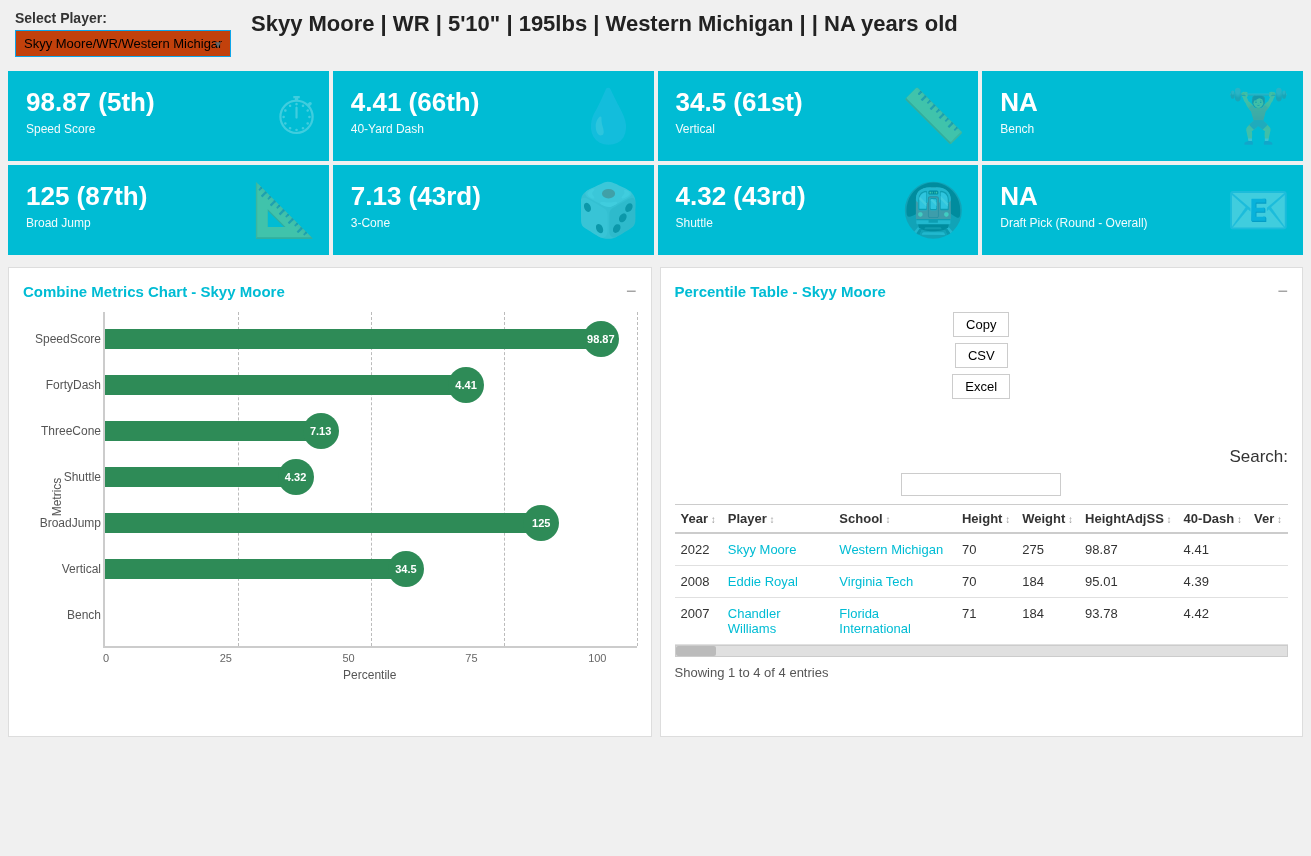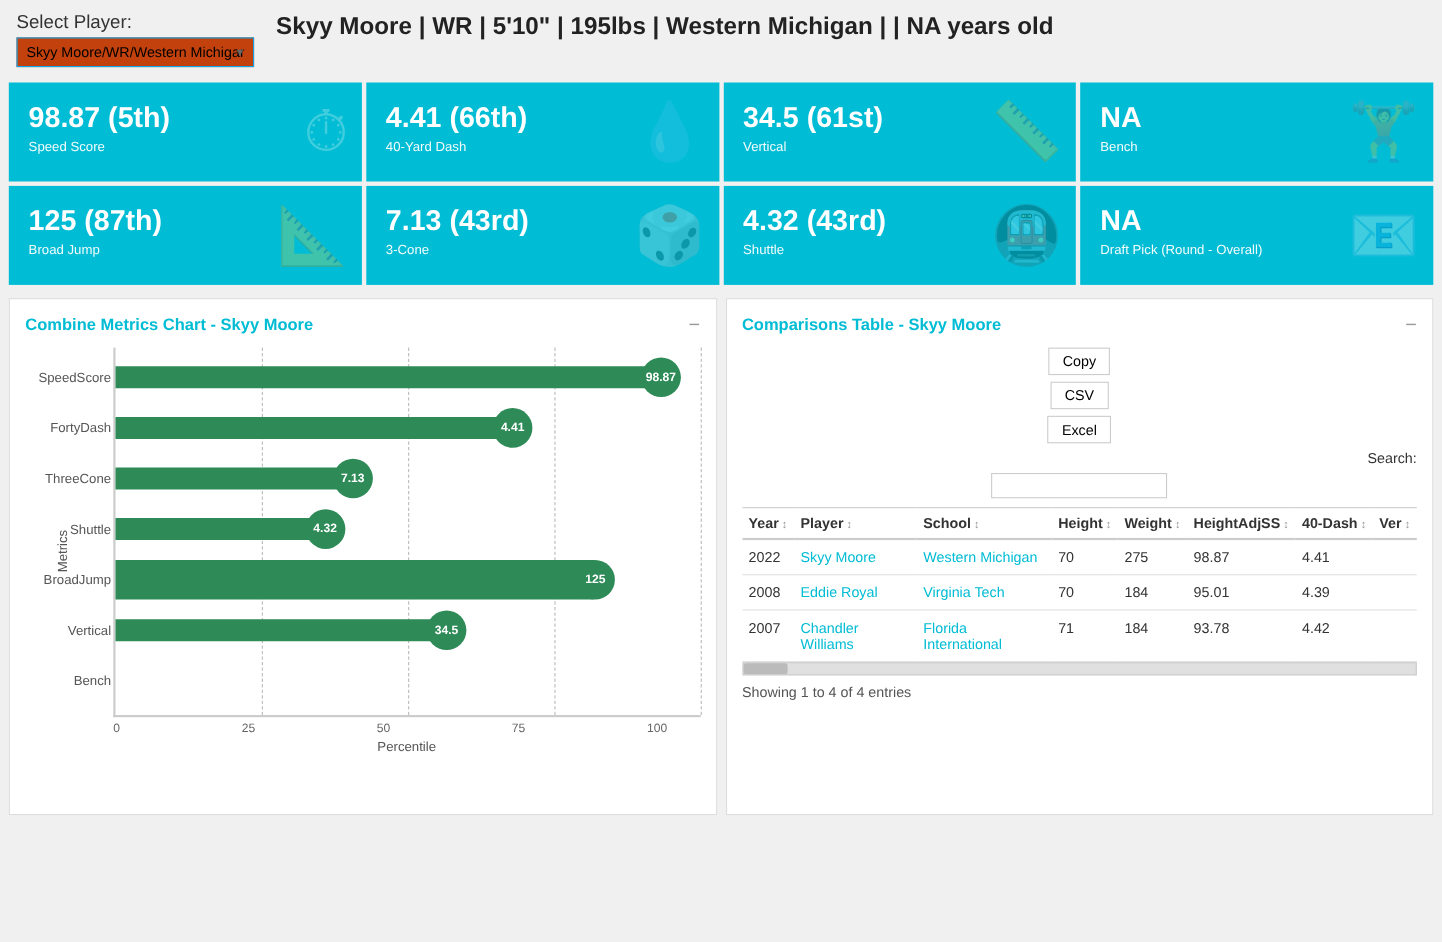--- a/index.html
+++ b/index.html
@@ -1,19 +1,19 @@
 <!DOCTYPE html>
 <html><head>
   <meta charset="utf-8">
   <style>
     * { box-sizing: border-box; margin: 0; padding: 0; }
     body { font-family: Arial, sans-serif; background: #f0f0f0; font-size: 14px; color: #333; }
 
     .top-bar { padding: 10px 15px; background: #f0f0f0; display: flex; align-items: flex-start; gap: 20px; }
-    .select-label { font-size: 17px; font-weight: normal; margin-bottom: 4px; }
+    .select-label { font-size: 14px; font-weight: bold; margin-bottom: 4px; }
     .player-select { width: 216px; padding: 5px 8px; border: 1px solid #0ea5e9; background: #c2410c; font-size: 13px; appearance: none; cursor: pointer; }
     .select-wrapper { position: relative; display: inline-block; }
     .select-wrapper::after { content: '▼'; position: absolute; right: 8px; top: 50%; transform: translateY(-50%); font-size: 10px; pointer-events: none; color: #666; }
     .player-title { font-size: 22px; font-weight: bold; color: #222; line-height: 1.3; }
 
     .stats-grid { display: grid; grid-template-columns: repeat(4, 1fr); gap: 4px; padding: 4px 8px; }
     .stat-card { background: #00bcd4; color: white; padding: 16px 18px; position: relative; overflow: hidden; min-height: 90px; }
     .stat-value { font-size: 26px; font-weight: bold; }
     .stat-label { font-size: 12px; margin-top: 4px; opacity: 0.95; }
     .stat-icon { position: absolute; right: 12px; top: 50%; transform: translateY(-50%); opacity: 0.25; font-size: 52px; }
@@ -33,21 +33,21 @@
     .bar-fill { height: 100%; background: #2e8b57; border-radius: 0 2px 2px 0; position: relative; display: flex; align-items: center; }
     .bar-bubble { position: absolute; right: -18px; width: 36px; height: 36px; background: #2e8b57; border-radius: 50%; display: flex; align-items: center; justify-content: center; color: white; font-size: 11px; font-weight: bold; }
     .x-label { font-size: 11px; color: #666; }
     .x-axis-title { text-align: center; font-size: 12px; color: #555; margin-top: 4px; }
     .y-axis-title { position: absolute; left: -65px; top: 50%; transform: translateY(-50%) rotate(-90deg); font-size: 12px; color: #555; white-space: nowrap; }
     .dashed-line { position: absolute; top: 0; bottom: 0; width: 1px; border-left: 1px dashed #bbb; }
 
     .table-panel { background: white; flex: 1; min-width: 0; padding: 14px; border: 1px solid #ddd; }
     .table-toolbar { display: flex; align-items: center; gap: 6px; margin-bottom: 8px; flex-direction: column; }
     .toolbar-btn { padding: 4px 12px; border: 1px solid #ccc; background: white; cursor: pointer; font-size: 13px; }
-    .search-label { margin-left: auto; font-size: 13px; }
+    .search-label { margin-left: auto; font-size: 17px; margin-top: 42px; }
     .search-input { border: 1px solid #ccc; padding: 3px 6px; font-size: 13px; width: 160px; }
     .dlf-link { color: #00bcd4; font-size: 13px; margin-bottom: 8px; cursor: pointer; }
 
     .comp-table { width: 100%; border-collapse: collapse; font-size: 13px; }
     .comp-table th { border-bottom: 2px solid #ccc; border-top: 1px solid #ccc; padding: 6px 6px; text-align: left; font-weight: 600; color: #333; cursor: pointer; white-space: nowrap; }
     .comp-table th::after { content: ' ↕'; font-size: 10px; color: #999; }
     .comp-table td { padding: 8px 6px; border-bottom: 1px solid #e0e0e0; vertical-align: top; }
     .player-link { color: #00bcd4; cursor: pointer; text-align: right; }
     .school-link { color: #00bcd4; cursor: pointer; }
 
@@ -157,21 +157,21 @@
             <div class="bar-row" style="position:relative; margin-bottom:8px; height:38px; display:flex; align-items:center;">
               <span class="bar-label">Shuttle</span>
               <div class="bar-track" style="flex:1; position:relative; height:20px;">
                 <div class="bar-fill" style="width:38%; height:100%; background:#2e8b57; position:relative;">
                   <div class="bar-bubble" style="position:absolute; right:-18px; width:36px; height:36px; background:#2e8b57; border-radius:50%; display:flex; align-items:center; justify-content:center; color:white; font-size:11px; font-weight:bold; z-index:2;">4.32</div>
                 </div>
               </div>
             </div>
             <div class="bar-row" style="position:relative; margin-bottom:8px; height:38px; display:flex; align-items:center;">
               <span class="bar-label">BroadJump</span>
-              <div class="bar-track" style="flex:1; position:relative; height:36px;">
+              <div class="bar-track" style="flex:1; position:relative; height:20px;">
                 <div class="bar-fill" style="width:87%; height:100%; background:#2e8b57; position:relative;">
                   <div class="bar-bubble" style="position:absolute; right:-18px; width:36px; height:36px; background:#2e8b57; border-radius:50%; display:flex; align-items:center; justify-content:center; color:white; font-size:11px; font-weight:bold; z-index:2;">125</div>
                 </div>
               </div>
             </div>
             <div class="bar-row" style="position:relative; margin-bottom:8px; height:38px; display:flex; align-items:center;">
               <span class="bar-label">Vertical</span>
               <div class="bar-track" style="flex:1; position:relative; height:20px;">
                 <div class="bar-fill" style="width:60%; height:100%; background:#2e8b57; position:relative;">
                   <div class="bar-bubble" style="position:absolute; right:-18px; width:36px; height:36px; background:#2e8b57; border-radius:50%; display:flex; align-items:center; justify-content:center; color:white; font-size:11px; font-weight:bold; z-index:2;">34.5</div>
@@ -190,21 +190,21 @@
             <span class="x-label">75</span>
             <span class="x-label">100</span>
           </div>
           <div class="x-axis-title">Percentile</div>
         </div>
       </div>
   </div>
 
   <div class="table-panel">
     <div class="panel-header">
-      <span class="panel-title">Comparisons Table - Skyy Moore</span>
+      <span class="panel-title">Percentile Table - Skyy Moore</span>
       <span class="panel-minimize">−</span>
     </div>
     <div class="table-toolbar">
       <button class="toolbar-btn">Copy</button>
       <button class="toolbar-btn">CSV</button>
       <button class="toolbar-btn">Excel</button>
       <span class="search-label">Search:</span>
       <input class="search-input" type="text" style="">
     </div>
     <table class="comp-table" id="comp-table">

